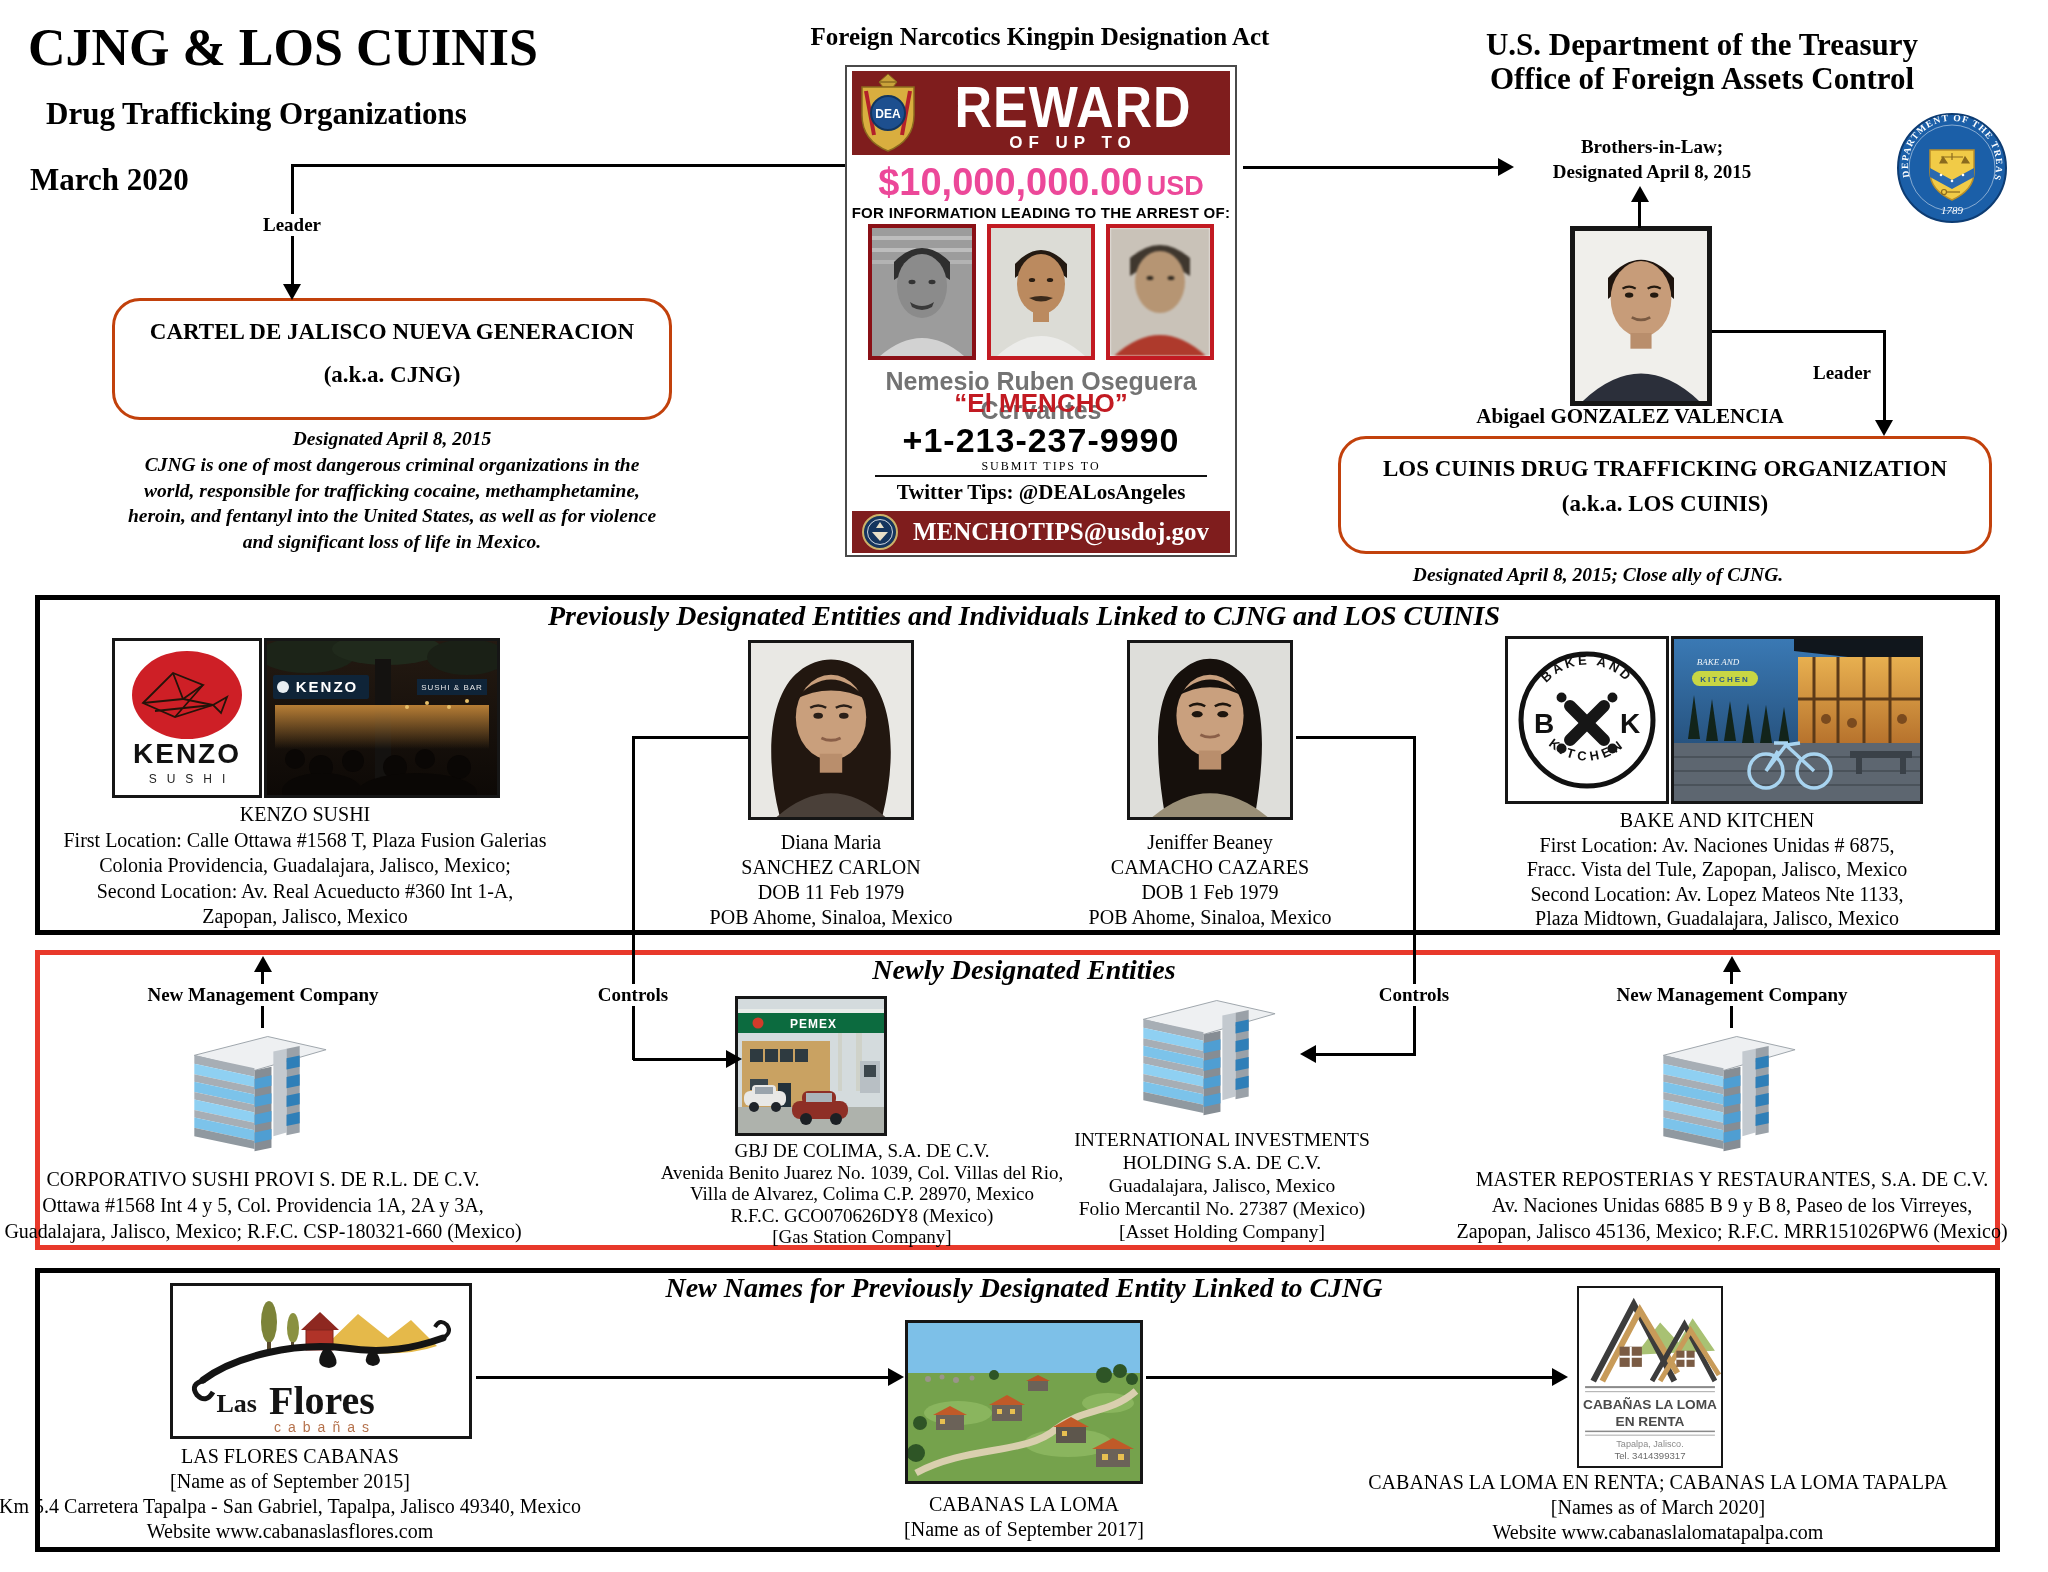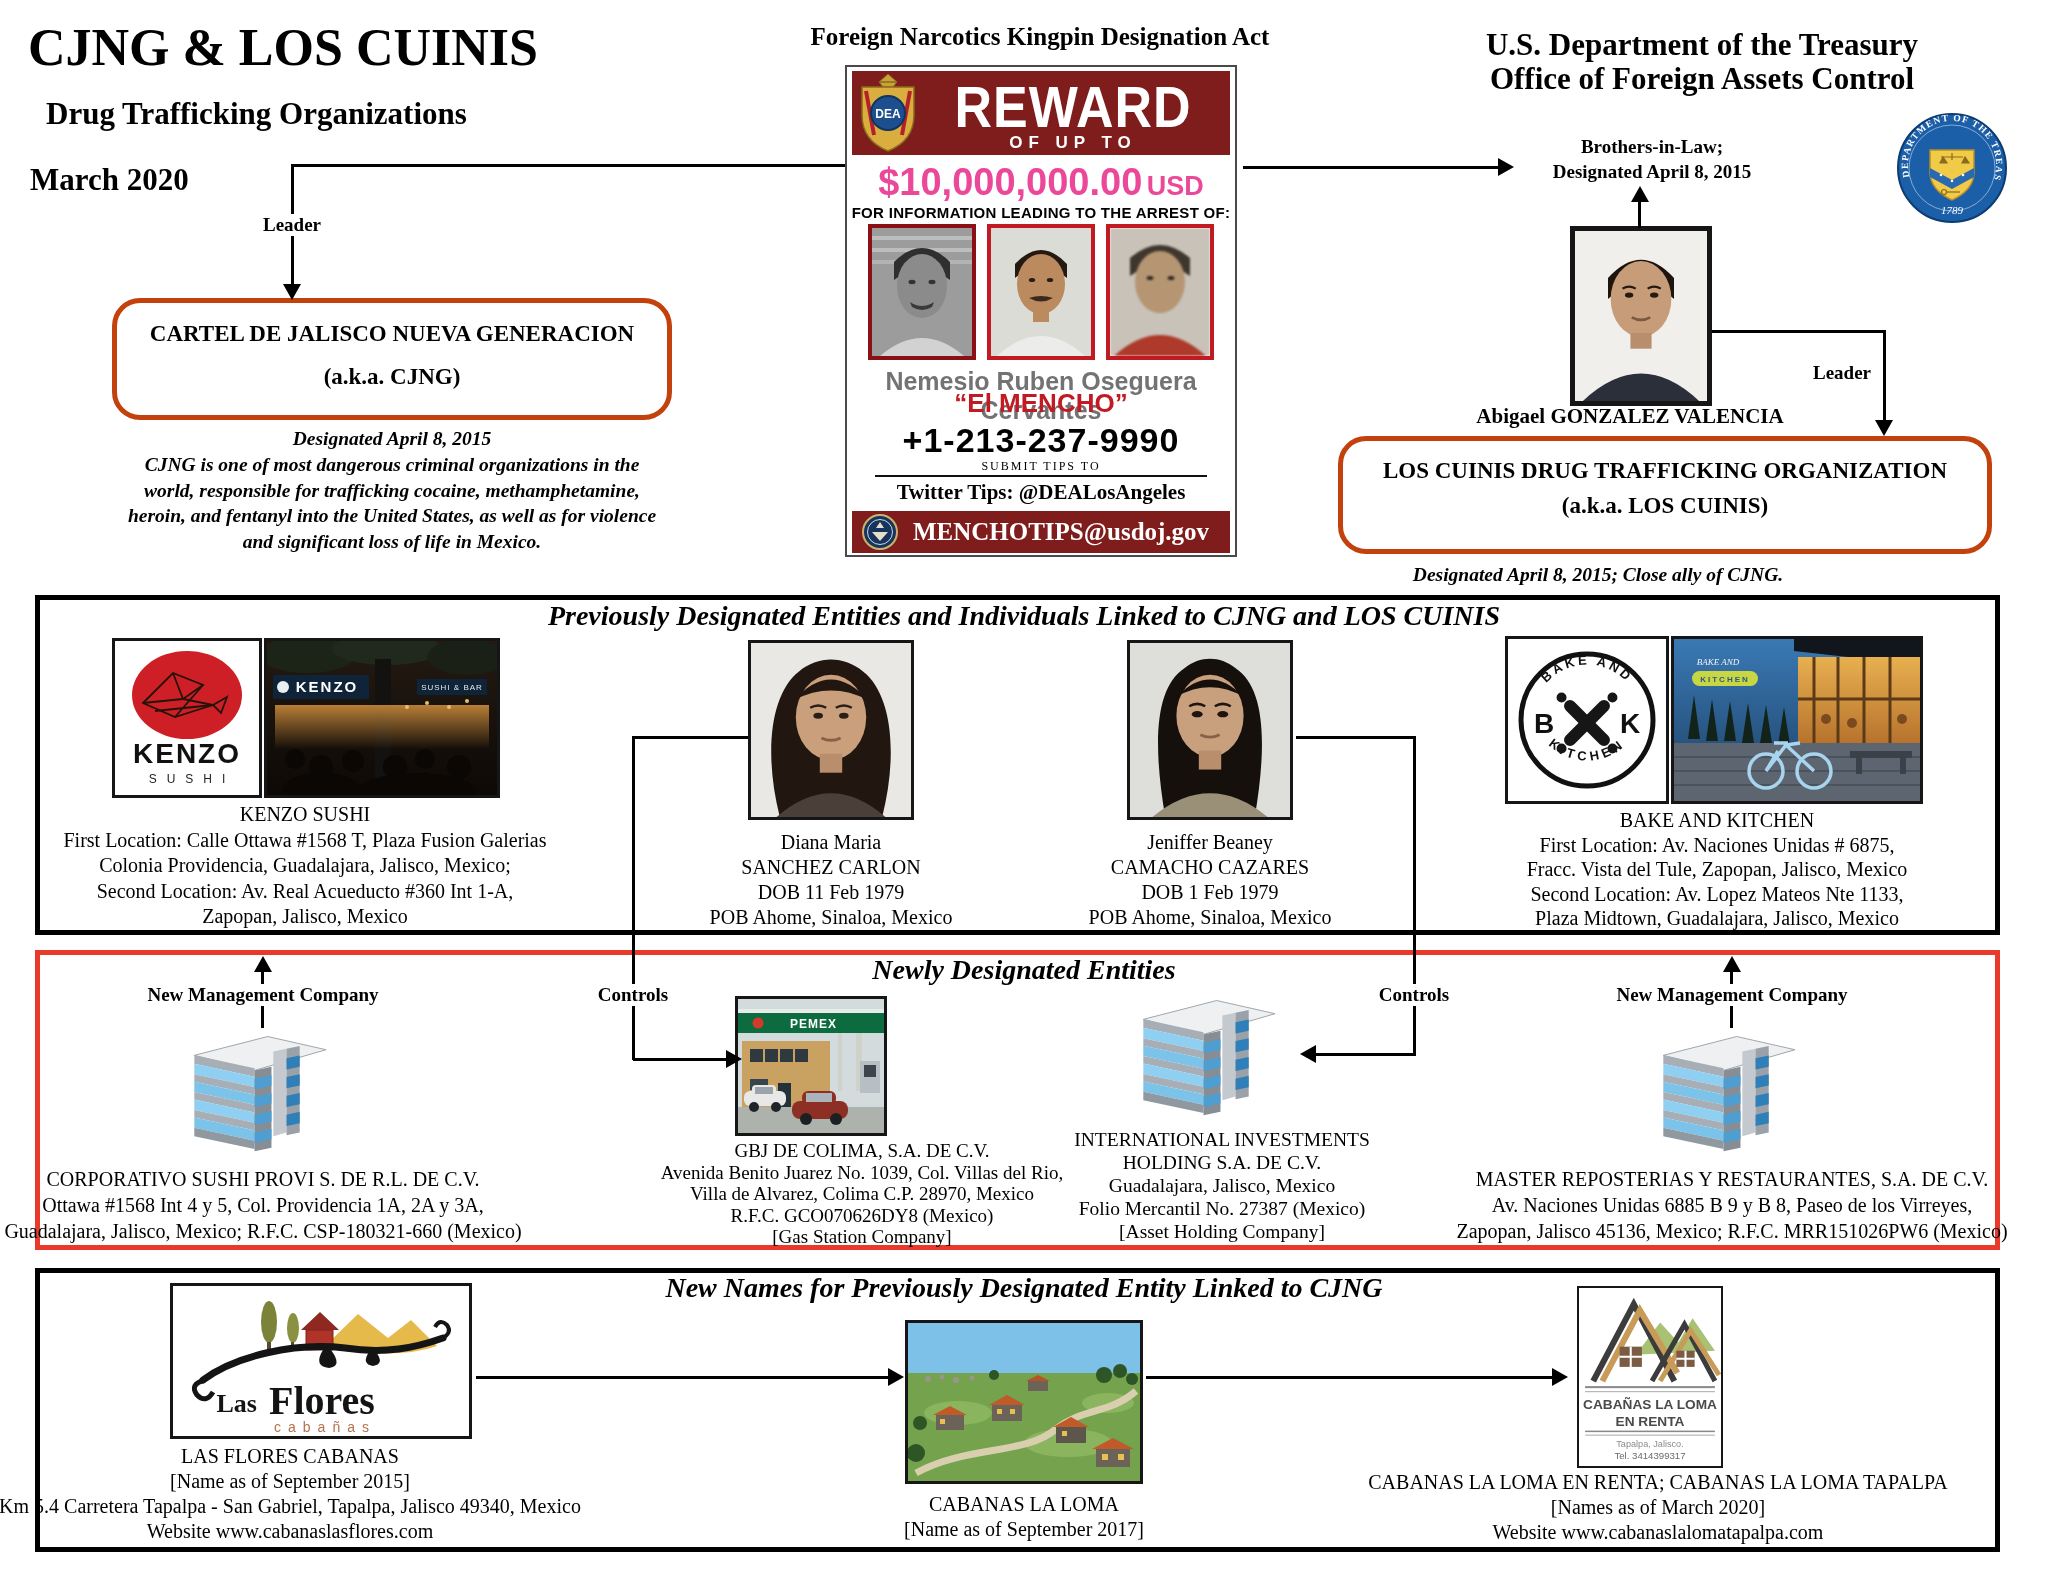--- a/index.html
+++ b/index.html
@@ -18,21 +18,21 @@
   .ah.l{border-top:9px solid transparent;border-bottom:9px solid transparent;border-right:16px solid #000}
   .ah.d{border-left:9px solid transparent;border-right:9px solid transparent;border-top:16px solid #000}
   .ah.u{border-left:9px solid transparent;border-right:9px solid transparent;border-bottom:16px solid #000}
   .lbl{position:absolute;font-weight:bold;font-size:19px;background:#fff;padding:0 5px;white-space:nowrap;z-index:5}
   .cstack{position:absolute;transform:translateX(-50%);text-align:center;white-space:nowrap;
           font-size:20px;line-height:25px}
   .frame{position:absolute;border:3px solid #161616;background:#fff;box-sizing:border-box;overflow:hidden}
   .sec{position:absolute;border:5px solid #000;box-sizing:border-box}
   .sec.red{border-color:#e8392b}
   .sec-title{position:absolute;left:0;width:100%;text-align:center;font-weight:bold;font-style:italic;font-size:28px}
-  .obox{position:absolute;border:5px solid #c2410c;border-radius:28px;box-sizing:border-box;text-align:center;background:#fff}
+  .obox{position:absolute;border:3px solid #c2410c;border-radius:28px;box-sizing:border-box;text-align:center;background:#fff}
   .obox div{font-weight:bold;font-size:23px}
   svg{display:block}
   .poster{position:absolute;left:845px;top:65px;width:392px;height:492px;border:2px solid #4a4a4a;background:#fff;box-sizing:border-box}
   .pabs{position:absolute}
   .red-band{position:absolute;left:5px;right:5px;background:#7f1d1d}
 </style>
 </head>
 <body>
 
 <div id="page">

